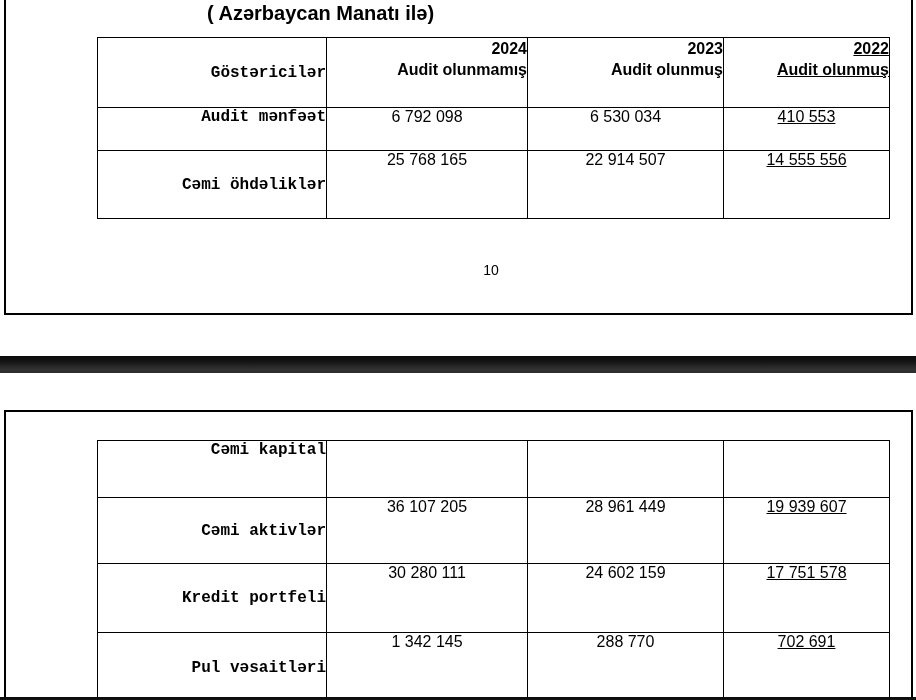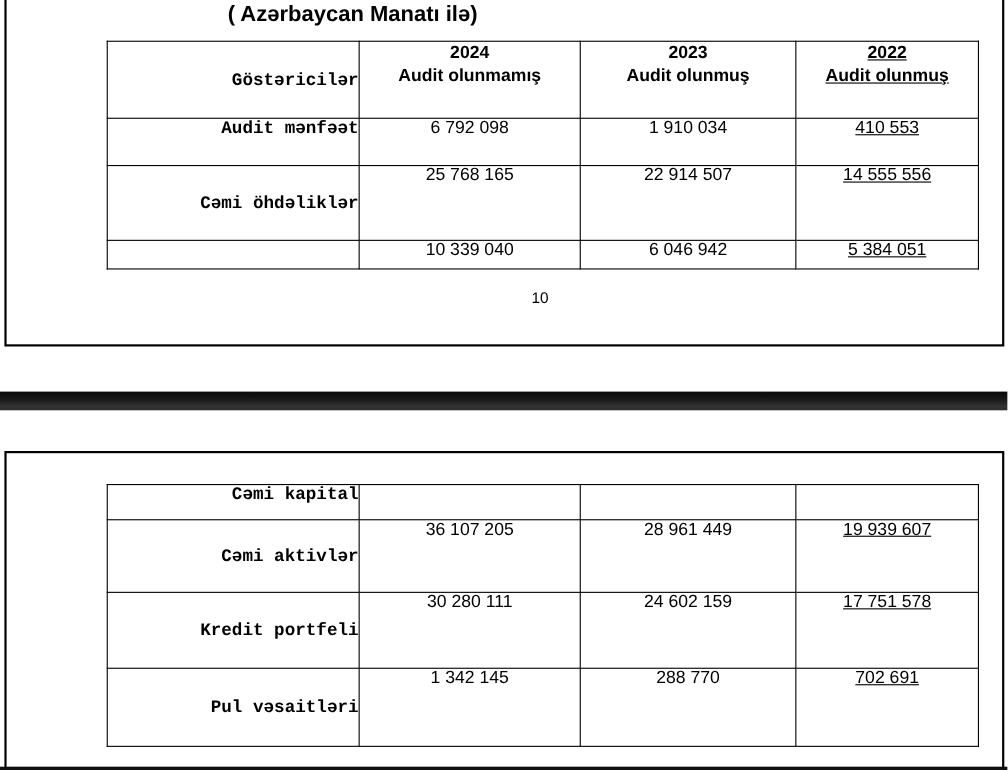--- a/index.html
+++ b/index.html
@@ -47,21 +47,21 @@
   td.c3 { width: 165px; text-decoration: underline; }
 
   td.lbl {
     font-weight: bold;
     text-align: right;
     padding-left: 9px;
     font-family: Liberation Mono, monospace;
   }
   td.hdr {
     font-weight: bold;
-    text-align: center;
+    text-align: right;
     vertical-align: top;
     padding-top: 3px;
     line-height: 21px;
   }
   td.hdr-lbl { vertical-align: middle; }
   td.num {
     text-align: center;
     vertical-align: top;
     padding-top: 4px;
   }
@@ -103,47 +103,41 @@
         <div>Audit olunmuş</div>
       </td>
       <td class="c3 hdr">
         <div>2022</div>
         <div>Audit olunmuş</div>
       </td>
     </tr>
     <tr style="height:43px">
       <td class="c0 lbl va-top">Audit mənfəət</td>
       <td class="c1 num">6 792 098</td>
-      <td class="c2 num">1 910 034</td>
+      <td class="c2 num">6 530 034</td>
       <td class="c3 num">410 553</td>
     </tr>
     <tr style="height:68px">
       <td class="c0 lbl va-mid">Cəmi öhdəliklər</td>
       <td class="c1 num">25 768 165</td>
       <td class="c2 num">22 914 507</td>
       <td class="c3 num">14 555 556</td>
-    </tr>
-    <tr style="height:26px">
-      <td class="c0 lbl va-top"></td>
-      <td class="c1 num">10 339 040</td>
-      <td class="c2 num">6 046 942</td>
-      <td class="c3 num">5 384 051</td>
     </tr>
   </tbody>
     </table>
 
   <div class="pagenum">10</div>
 </div>
 
 <div class="sep-bar mid"></div>
 
 <div class="page page2">
   <table class="fin t2">
     <tbody>
-        <tr style="height:32px">
+        <tr style="height:57px">
       <td class="c0 lbl va-top">Cəmi kapital</td>
       <td class="c1 num"></td>
       <td class="c2 num"></td>
       <td class="c3 num"></td>
     </tr>
     <tr style="height:66px">
       <td class="c0 lbl va-mid">Cəmi aktivlər</td>
       <td class="c1 num">36 107 205</td>
       <td class="c2 num">28 961 449</td>
       <td class="c3 num">19 939 607</td>

